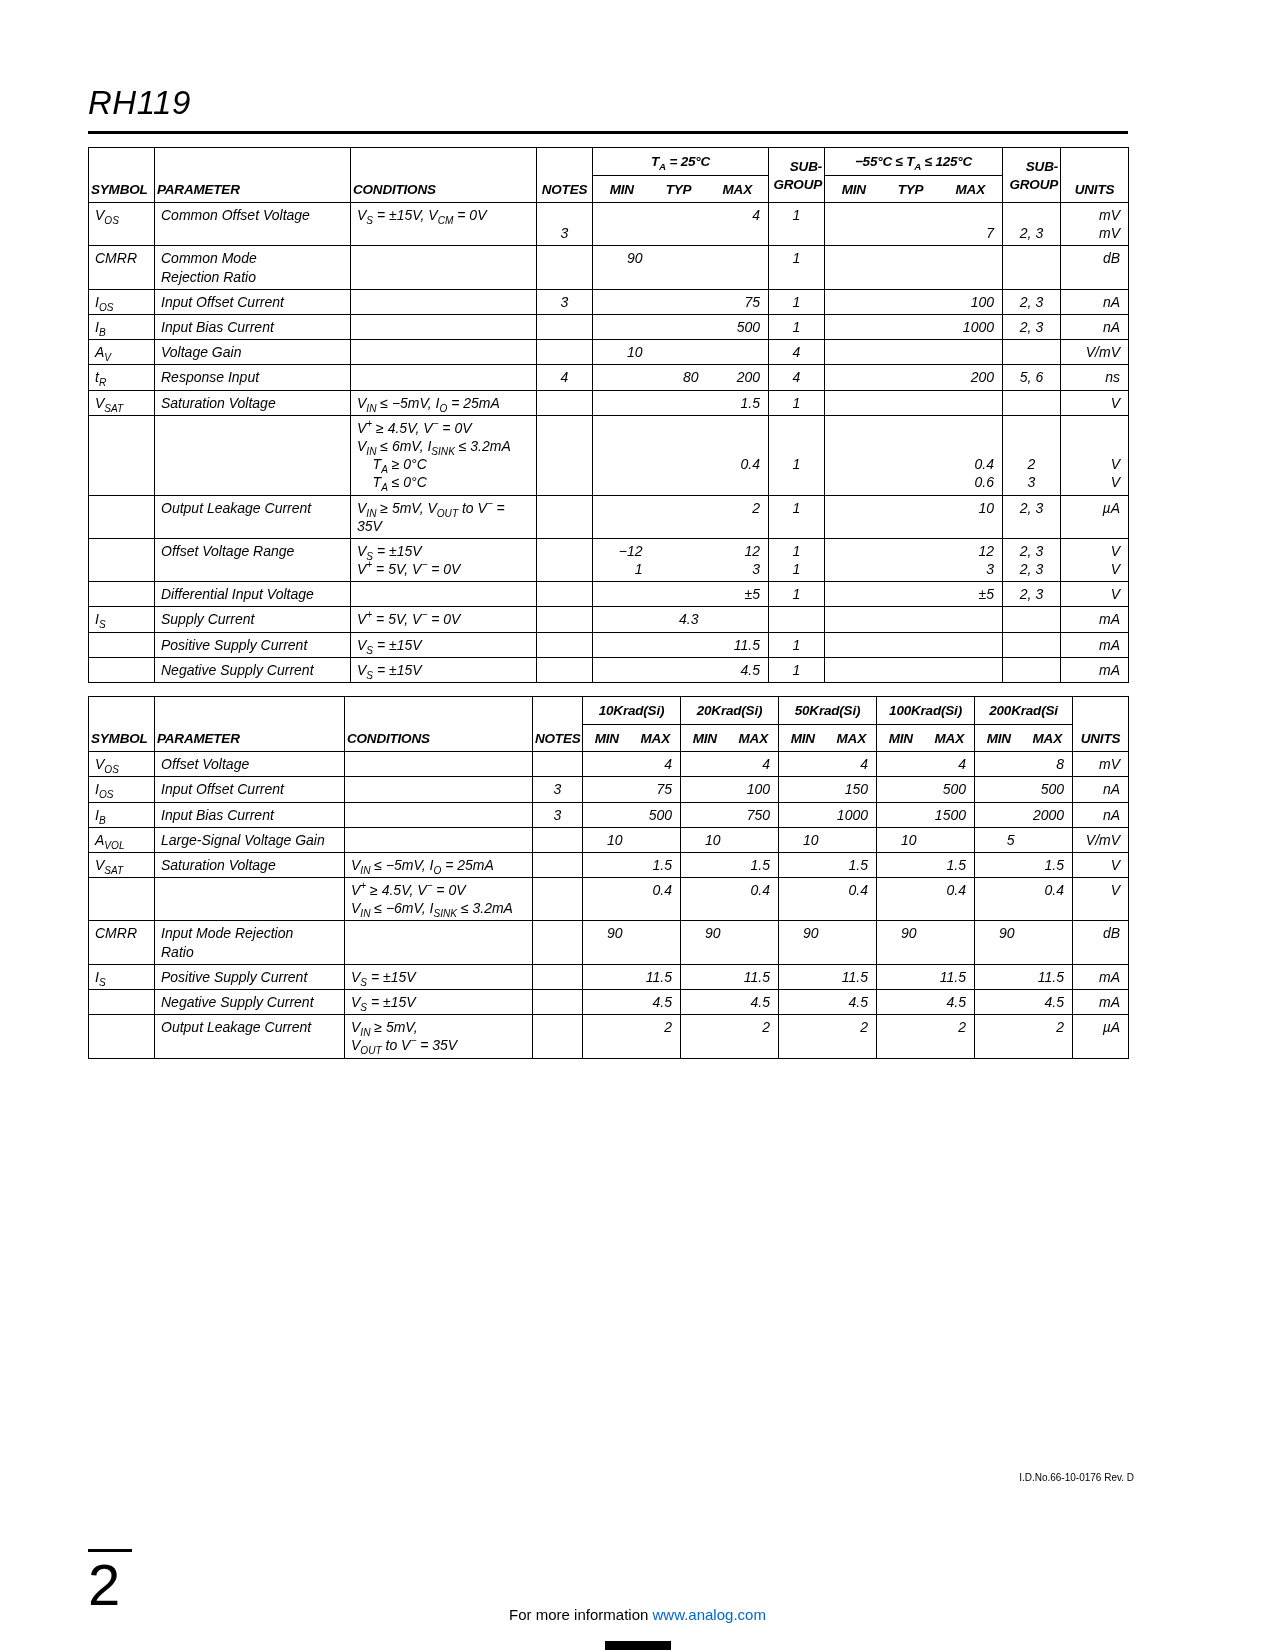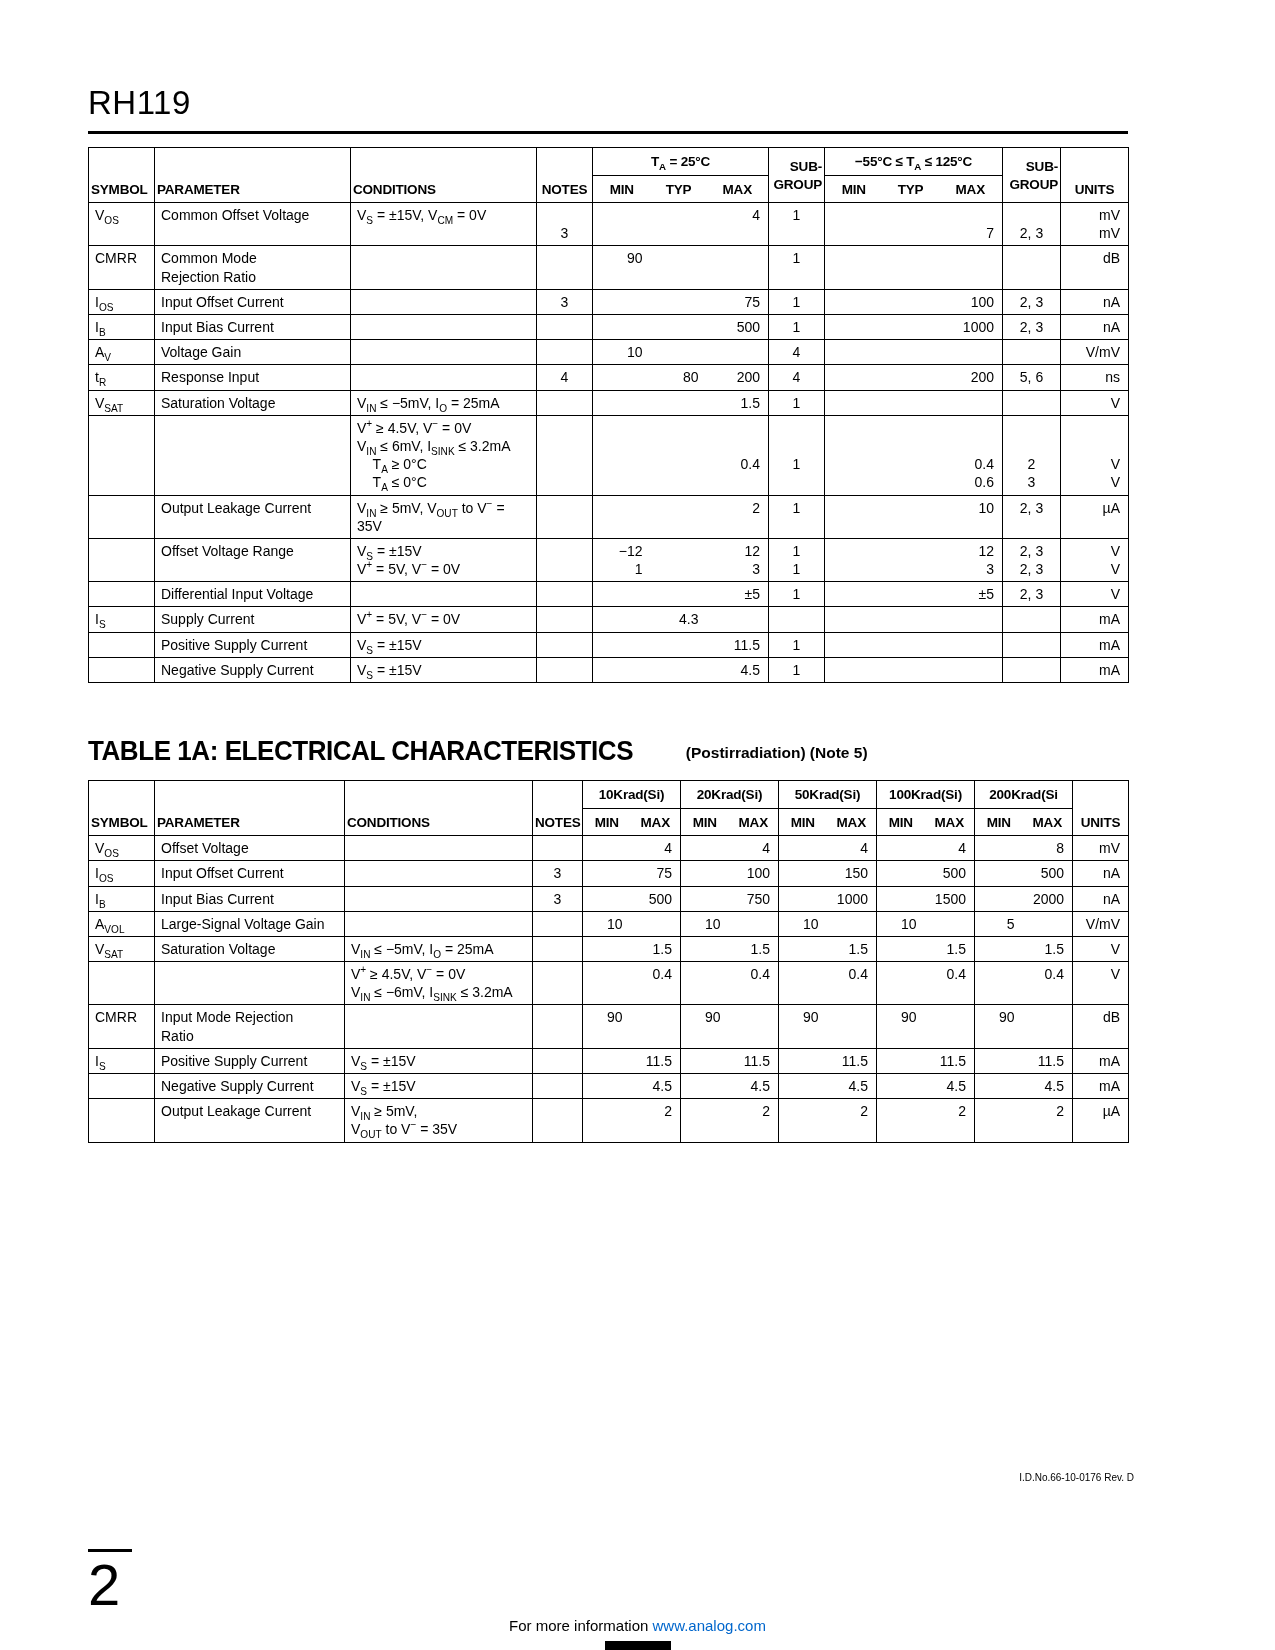--- a/index.html
+++ b/index.html
@@ -1,19 +1,19 @@
 <!DOCTYPE html>
 <html><head>
 <meta charset="utf-8">
 <style>
   * { box-sizing: border-box; margin: 0; padding: 0; }
   html, body { width: 1275px; background: #fff; color: #000;
                font-family: "Liberation Sans", sans-serif; }
   .page { position: relative; width: 1275px; height: 1650px; background: #fff; overflow: hidden; }
-  .content { position: absolute; left: 88px; top: 0; width: 1040px; }
+  .content { position: absolute; left: 88px; top: 0; width: 1040px; font-style: italic; }
 
   .brand { margin-top: 84px; font-size: 33px; letter-spacing: 0.5px; }
   .brand-rule { margin-top: 9px; border-top: 3px solid #000; }
 
   h2.tbl-title { margin-top: 22px; font-size: 28px; font-weight: bold; white-space: nowrap; }
   h2.tbl-title .t { display: inline-block; transform: scaleX(0.93); transform-origin: left center; letter-spacing: -0.5px; }
   h2.tbl-title .sub { font-size: 15.5px; margin-left: 4px; letter-spacing: 0; vertical-align: 2px; }
   .mt-lg { margin-top: 52px !important; }
 
   table.spec { border-collapse: collapse; table-layout: fixed; width: 1040px; margin-top: 13px;
@@ -27,21 +27,21 @@
   .a-l { text-align: left; }
   .a-c { text-align: center; }
   .a-r { text-align: right; padding-right: 8px !important; }
   .vm { vertical-align: middle !important; text-align: right; }
   sub, sup { line-height: 0; font-size: 0.72em; }
 
   .docid { position: absolute; right: 141px; top: 1472px; font-size: 10px; }
   .pagenum-wrap { position: absolute; left: 88px; top: 1549px; }
   .pagenum-rule { width: 44px; border-top: 3px solid #000; margin-bottom: 3px; }
   .pagenum { font-size: 58px; font-weight: 300; line-height: 1.02; }
-  .info { position: absolute; left: 0; top: 1606px; width: 1275px; text-align: center; font-size: 15px; margin-top: 11px; }
+  .info { position: absolute; left: 0; top: 1606px; width: 1275px; text-align: center; font-size: 15px; }
   .info a { text-decoration: none; cursor: pointer; }
   .print-mark { position: absolute; left: 50%; margin-left: -33px; bottom: 0; width: 66px; height: 9px; background: #000; }
 </style>
 </head>
 <body>
 
 <div class="page">
   <div class="content">
 
     <div class="brand">RH119</div>
@@ -321,24 +321,20 @@
             <td class="a-c bl">1</td>
             <td class="a-r bl"></td>
             <td class="a-r"></td>
             <td class="a-r"></td>
             <td class="a-c bl"></td>
             <td class="a-r bl">mA</td>
           </tr>
         </tbody>
       </table>
 
-    <h2 class="tbl-title mt-lg">
-      <span class="t">TABLE 1A: ELECTRICAL CHARACTERISTICS</span>
-      <span class="sub">(Postirradiation) (Note 5)</span>
-    </h2>
     <table class="spec" id="table1a">
         <colgroup>
           <col style="width: 66px;">
           <col style="width: 190px;">
           <col style="width: 188px;">
           <col style="width: 50px;">
           <col style="width: 48px;">
           <col style="width: 50px;">
           <col style="width: 48px;">
           <col style="width: 50px;">

